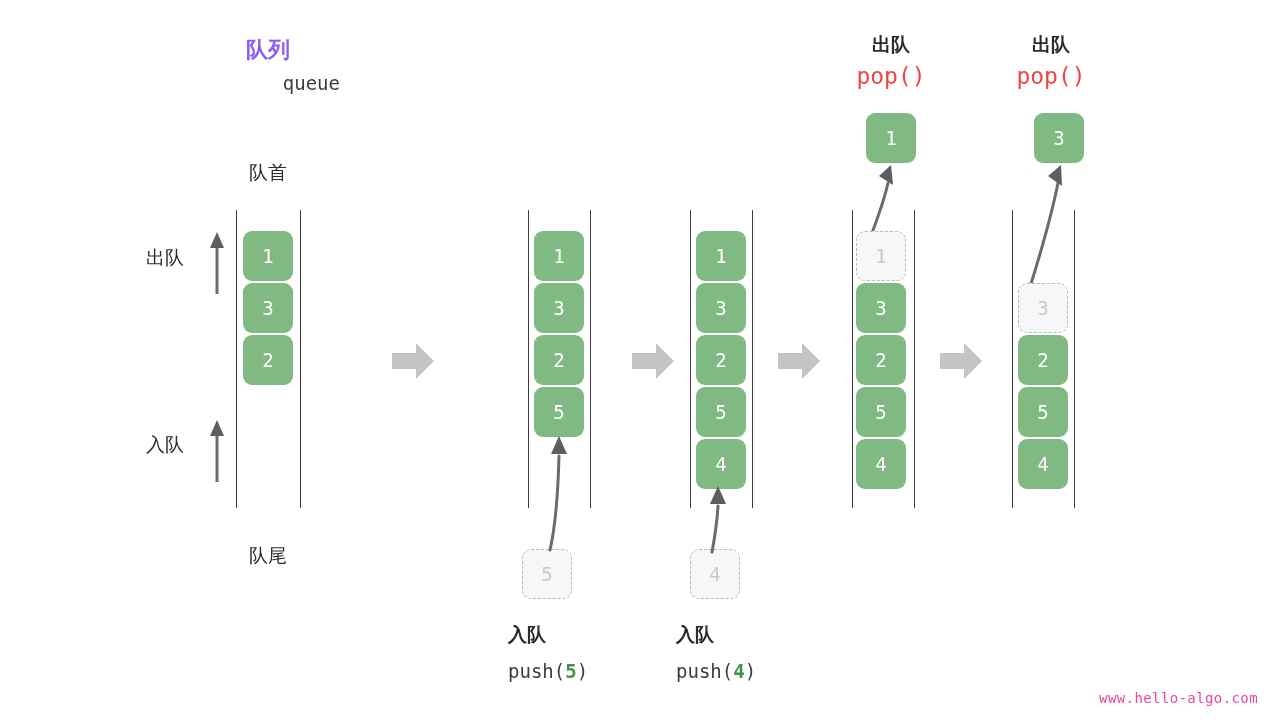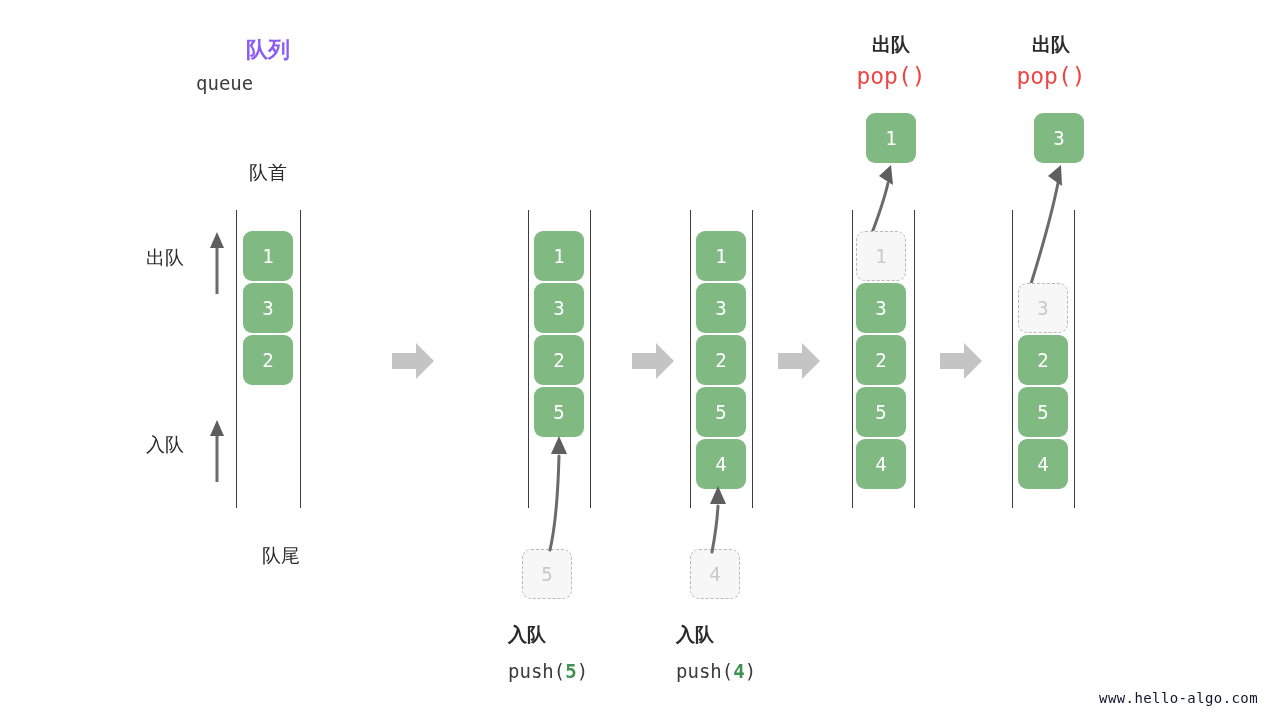--- a/index.html
+++ b/index.html
@@ -127,34 +127,34 @@
     color: #ef4444;
   }
 
   
   .watermark {
     position: absolute;
     right: 22px;
     bottom: 14px;
     font-family: "DejaVu Sans Mono", "Liberation Mono", monospace;
     font-size: 14px;
-    color: #0f172a;
+    color: #ec4899;
     letter-spacing: 0.4px;
   }
 </style>
 </head>
 <body>
 
 <div id="stage">
 
   <div class="title-cn" style="left:236px; top:35px; width:64px; text-align:center;">队列</div>
-  <div class="title-en" style="left:196px; top:72px; width:144px; text-align:left;">queue</div>
+  <div class="title-en" style="left:196px; top:72px; width:144px; text-align:right;">queue</div>
 
   <div class="side-label" style="left:236px; top:160px; width:64px; text-align:center;">队首</div>
-  <div class="side-label" style="left:236px; top:543px; width:64px; text-align:right;">队尾</div>
+  <div class="side-label" style="left:236px; top:543px; width:64px; text-align:center;">队尾</div>
 
   <div class="side-label" style="left:146px; top:245px;">出队</div>
   <svg class="dir-arrow" style="left:208px; top:232px;" width="18" height="62" viewBox="0 0 18 62">
     <line x1="9" y1="62" x2="9" y2="12" stroke="#6b6b6b" stroke-width="3"></line>
     <polygon points="9,0 16,16 2,16" fill="#5e5e5e"></polygon>
   </svg>
 
   <div class="side-label" style="left:146px; top:432px;">入队</div>
   <svg class="dir-arrow" style="left:208px; top:420px;" width="18" height="62" viewBox="0 0 18 62">
     <line x1="9" y1="62" x2="9" y2="12" stroke="#6b6b6b" stroke-width="3"></line>

